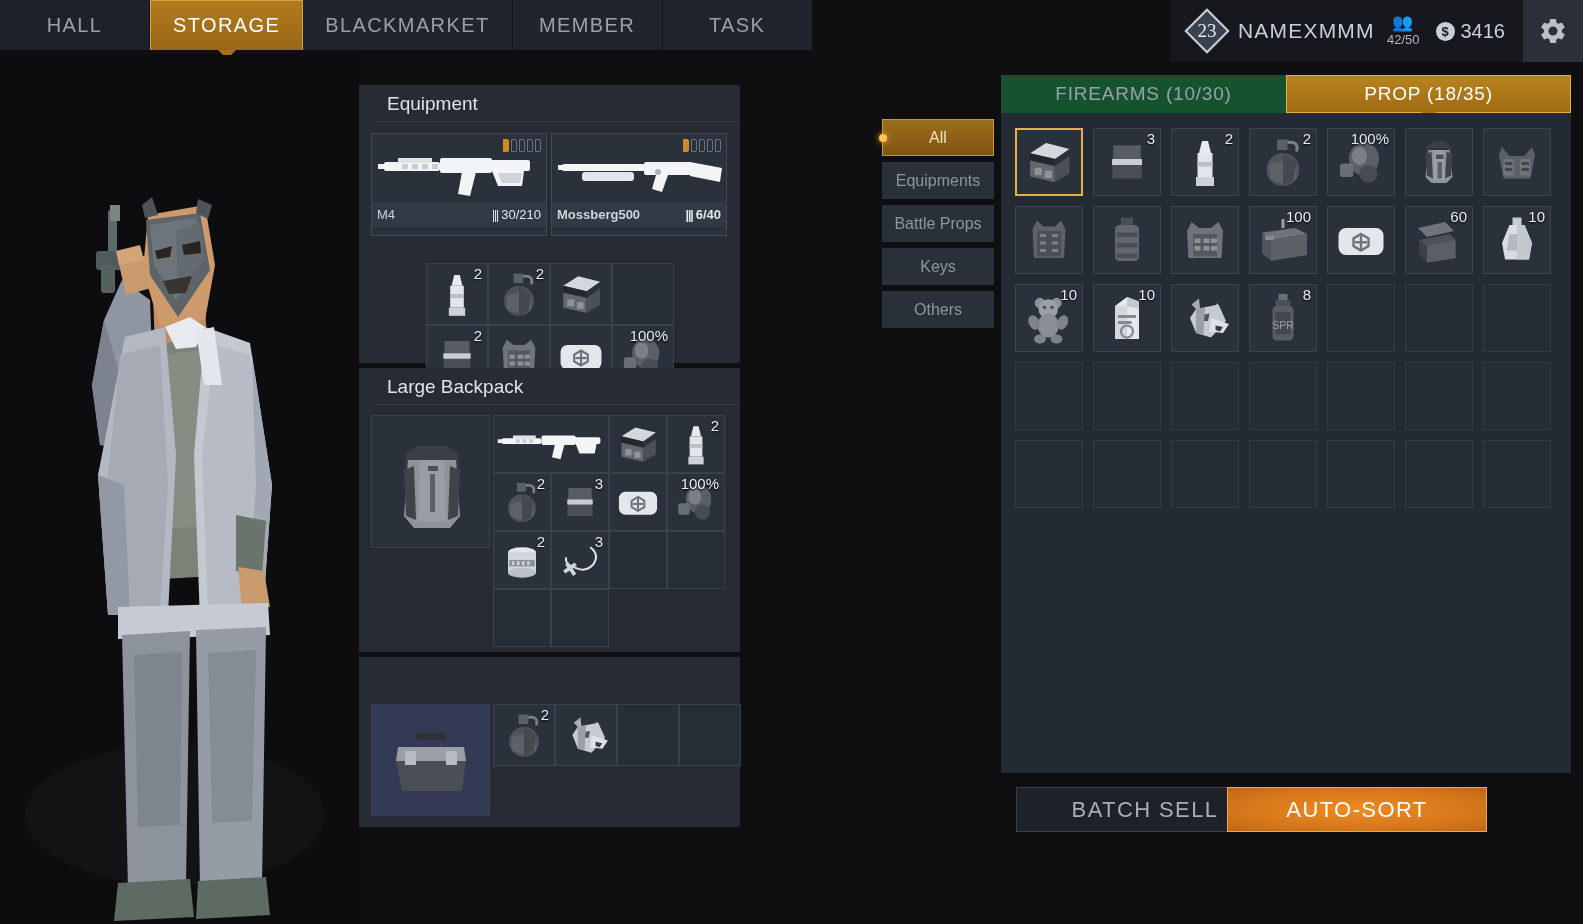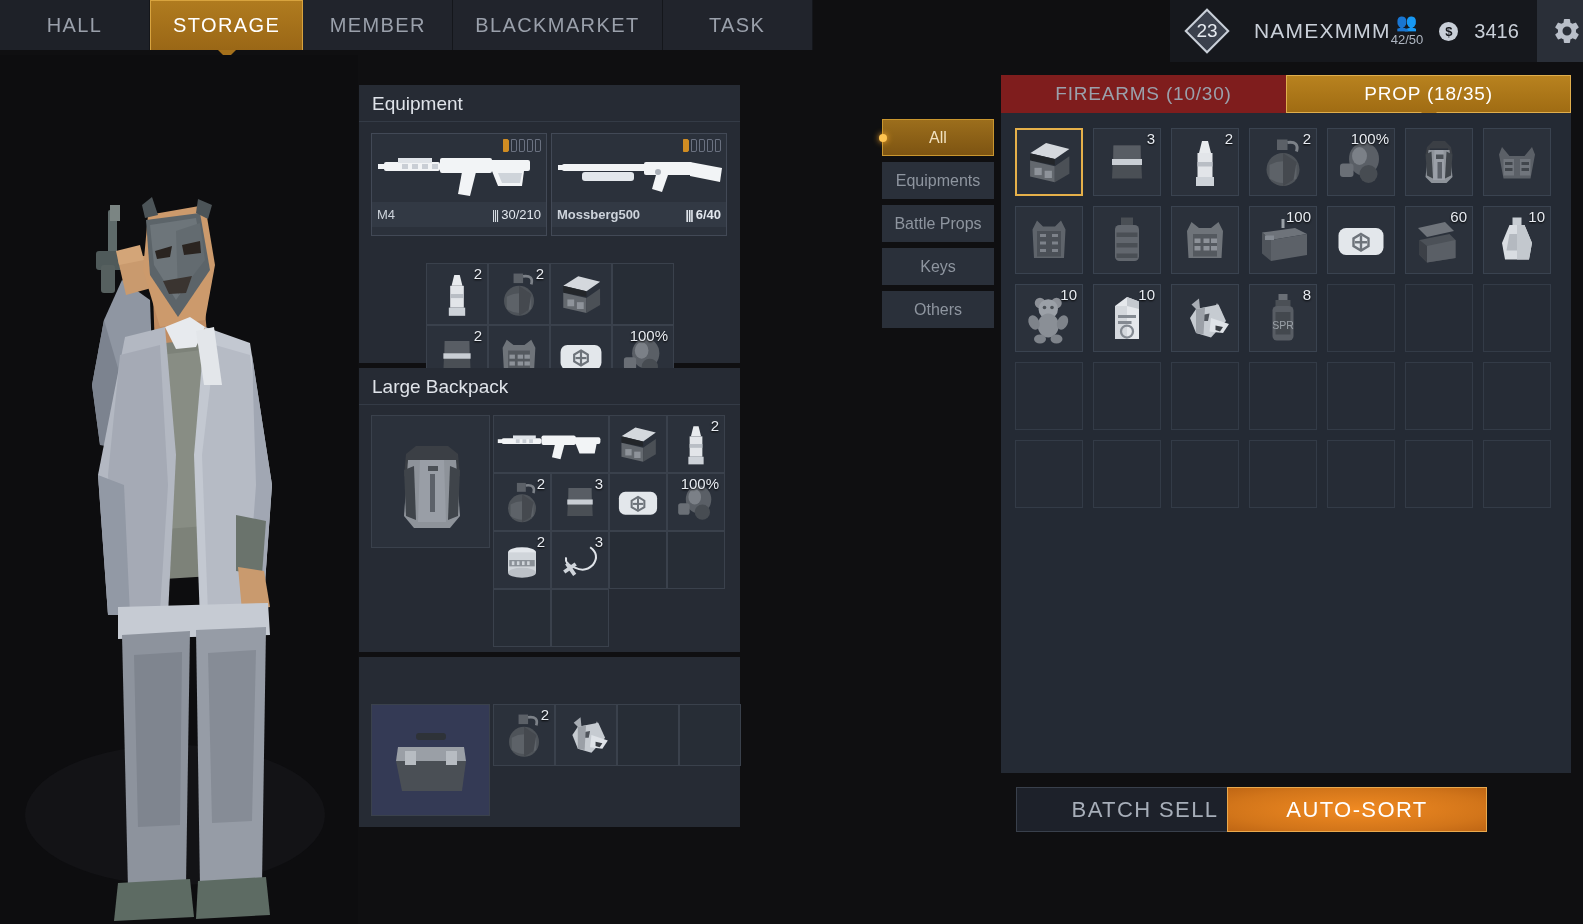--- a/index.html
+++ b/index.html
@@ -39,41 +39,41 @@
     width:0;height:0;border-left:9px solid transparent;border-right:9px solid transparent;
     border-top:9px solid #a4701b;
   }
 
   .userbar { position:absolute; right:0; top:0; height:62px; width:413px;
              background:#16181d; display:flex; align-items:center; }
   .lvl-badge { position:relative; width:46px; height:46px; margin-left:14px; flex:0 0 auto;
                display:flex; align-items:center; justify-content:center; }
   .lvl-badge .dia { position:absolute; left:7px; top:7px; width:32px; height:32px;
                     background:#3b414d; border:2px solid #c9cfd8; transform:rotate(45deg); }
-  .lvl-badge .num { position:relative; font-size:19px; color:#e6eaf0; z-index:2; }
-  .uname { margin-left:24px; font-size:21px; color:#c9cfd8; letter-spacing:1.2px; flex:1 1 auto; }
+  .lvl-badge .num { position:relative; font-size:19px; color:#e6eaf0; z-index:2;font-family:Liberation Serif, serif; }
+  .uname { margin-left:8px; font-size:21px; color:#c9cfd8; letter-spacing:1.2px; flex:1 1 auto; }
   .people { display:flex; flex-direction:column; align-items:center; margin-right:16px; }
   .people .glyph { font-size:17px; color:#c2c8d2; line-height:16px; }
   .people .cnt { font-size:13px; color:#aeb5c0; margin-top:1px; }
   .coin { display:flex; align-items:center; margin-right:18px; }
   .coin .circ { width:19px;height:19px;border-radius:50%;background:#c9cfd8;color:#16181d;
                 font-size:13px; display:flex;align-items:center;justify-content:center; font-weight:bold;}
-  .coin .amt { margin-left:16px; font-size:20px; color:#c9cfd8; }
+  .coin .amt { margin-left:6px; font-size:20px; color:#c9cfd8; }
   .gear-btn { width:60px;height:62px; background:#2a2f38; display:flex;align-items:center;justify-content:center;
               cursor:pointer; flex:0 0 auto; }
   .gear-btn svg { width:30px; height:30px; fill:#b9bfc9; }
 
   
   .charpane { position:absolute; left:0; top:55px; width:358px; height:869px; background:#0d0d0f; overflow:hidden; }
   .charpane svg { position:absolute; left:0; top:0; }
 
   
   .panel { position:absolute; background:#262b34; }
   .panel-title { height:37px; line-height:37px; padding-left:13px; font-size:19px; color:#dfe3e9;
-                 border-bottom:1px solid #343b46; }
+                 border-bottom:1px solid #343b46;margin-left:15px; }
   #pnl-equipment { left:359px; top:85px; width:381px; height:278px; }
   #pnl-backpack  { left:359px; top:368px; width:381px; height:284px; }
   #pnl-secure    { left:359px; top:657px; width:381px; height:170px; }
 
   .slot { background:#2b313b; border:1px solid #3a414c; position:relative; }
   .slot.empty { background:#272d36; }
   .qty { position:absolute; top:1px; right:5px; font-size:15px; color:#e8ecf2; text-shadow:0 1px 2px #000; }
 
   
   .wslot { position:absolute; width:176px; height:103px; background:#2b313b; border:1px solid #424956; }
@@ -85,21 +85,21 @@
   .wslot .wammo .bul { margin-right:3px; letter-spacing:-1px; font-size:12px; }
   .attach { position:absolute; right:5px; top:5px; display:flex; gap:2px; }
   .attach i { display:block; width:6px; height:13px; border:1px solid #6a7180;
               border-radius:0 2px 2px 0; }
   .attach i.on { background:#d08c22; border-color:#d08c22; }
 
   
   .rightpane { position:absolute; left:1001px; top:113px; width:570px; height:660px; background:#242a34; }
   .ptabs { position:absolute; left:1001px; top:75px; width:570px; height:38px; display:flex; }
   .ptab { flex:1 1 50%; display:flex; align-items:center; justify-content:center;
-          background:#7f1d1d; color:#9aa1ac; font-size:19px; letter-spacing:0.8px; cursor:pointer; }
+          background:#14532d; color:#9aa1ac; font-size:19px; letter-spacing:0.8px; cursor:pointer; }
   .ptab.active { position:relative; background:linear-gradient(180deg,#b8821f 0%,#a06c13 100%); color:#fff;
                  border:1px solid #e0ae4d; }
   .ptab.active::after{ content:""; position:absolute; left:50%; bottom:-8px; transform:translateX(-50%);
     width:0;height:0;border-left:8px solid transparent;border-right:8px solid transparent;border-top:8px solid #ac7518;}
 
   .filters { position:absolute; left:882px; top:119px; width:112px; }
   .fbtn { height:37px; margin-bottom:6px; background:#2a303a; color:#8e959f;
           display:flex; align-items:center; justify-content:center; font-size:16px; cursor:pointer;
           position:relative; }
   .fbtn.active { background:linear-gradient(180deg,#9c6e1c 0%,#7d5412 100%); color:#f2e2c0;
@@ -128,24 +128,24 @@
 
 <div class="topbar">
   <div class="tabstrip">
     <div class="tab">
           <span>HALL</span>
         </div>
     <div class="tab active">
           <span>STORAGE</span>
         </div>
     <div class="tab">
+          <span>BLACKMARKET</span>
+        </div>
+    <div class="tab">
           <span>MEMBER</span>
-        </div>
-    <div class="tab">
-          <span>BLACKMARKET</span>
         </div>
     <div class="tab">
           <span>TASK</span>
         </div>
   </div>
 
   <div class="userbar">
     <div class="lvl-badge">
       <div class="dia"></div>
       <div class="num">23</div>

